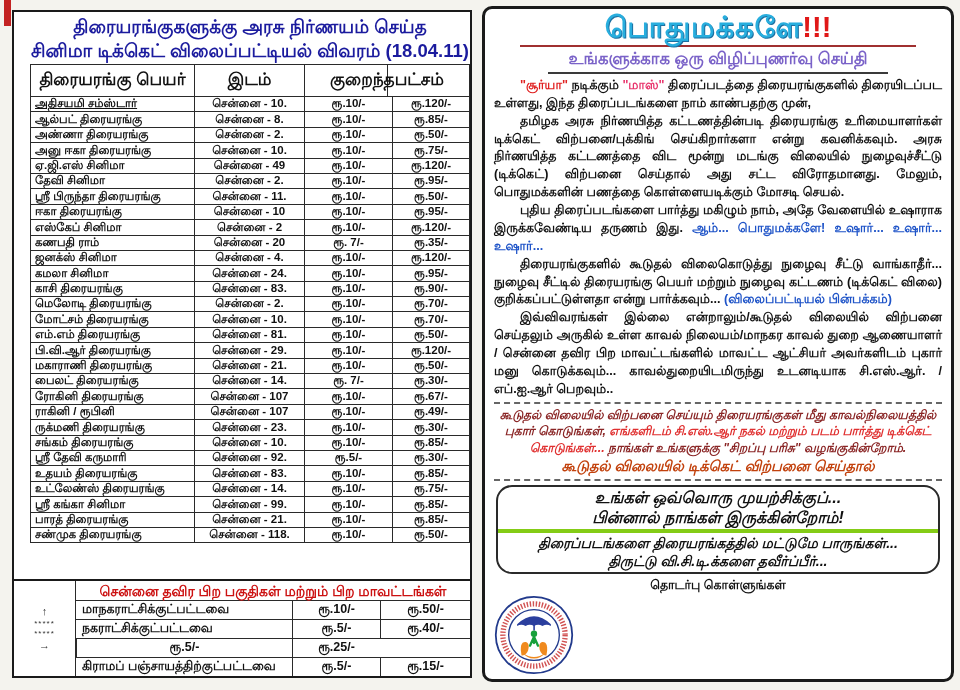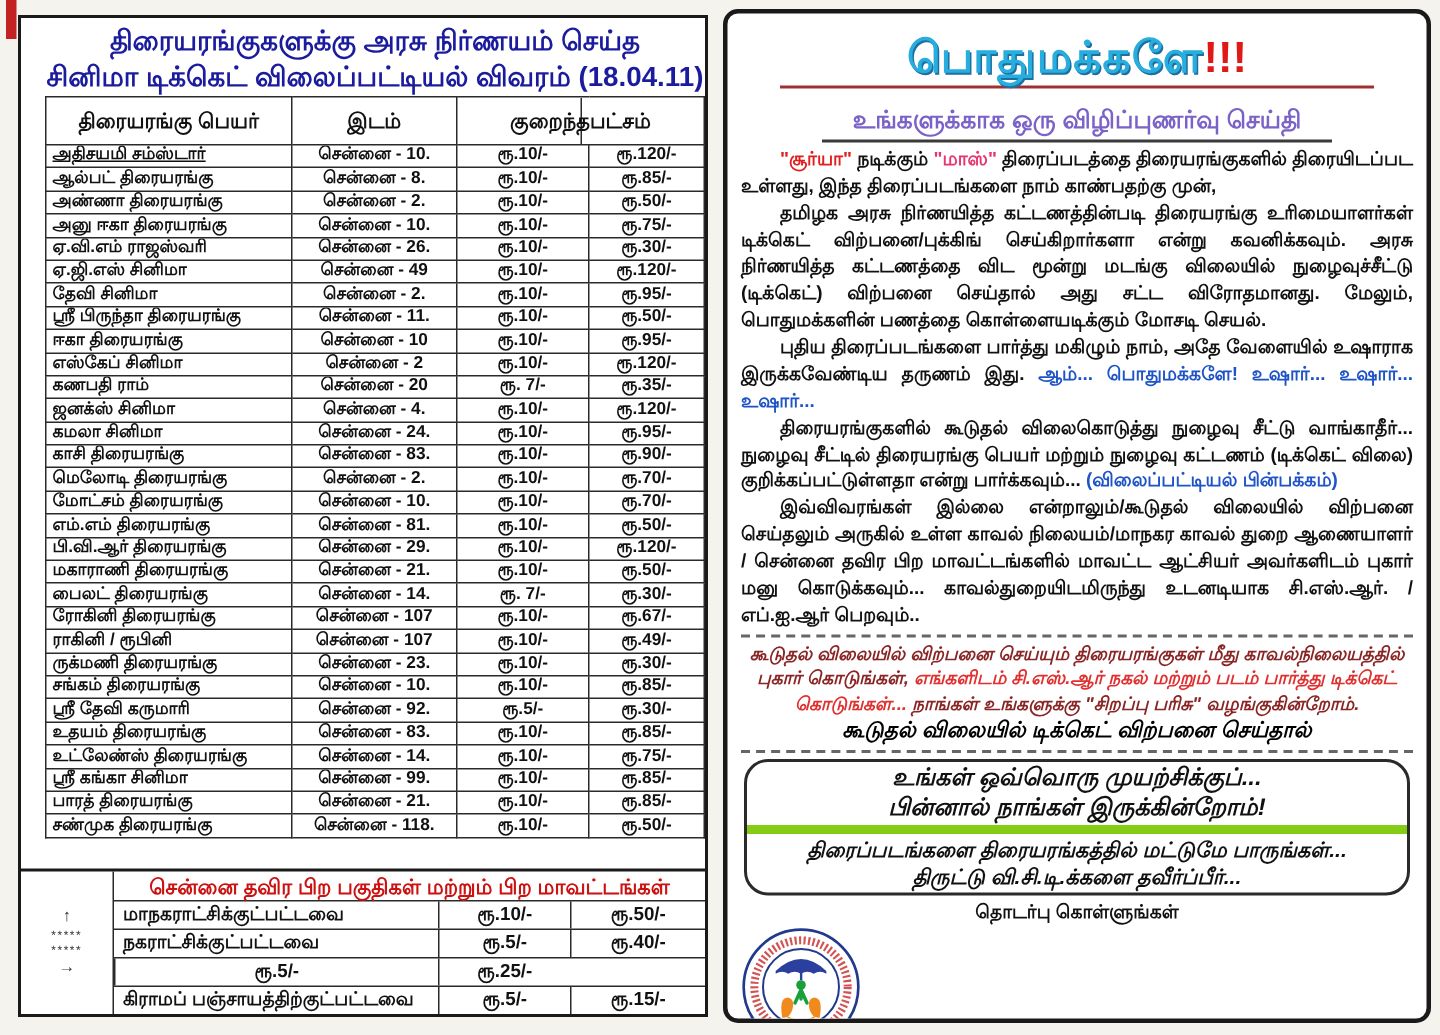--- a/index.html
+++ b/index.html
@@ -19,21 +19,21 @@
   }
   .lp-title{
     text-align:center;color:#1b1b9e;font-weight:bold;
     font-size:18.5px;line-height:1.3;padding-top:3px;height:52px;
   }
   .price-table{width:100%;border-collapse:collapse;table-layout:fixed;}
   .price-table th,.price-table td{
     border:1px solid #2a2a2a;padding:0 4px;line-height:1.18;
     font-weight:bold;overflow:hidden;white-space:nowrap;
   }
-  .price-table th{font-size:14px;height:32px;text-align:center;}
+  .price-table th{font-size:17px;height:32px;text-align:center;}
   .price-table td{font-size:11.5px;height:15.4px;}
   .price-table .c-loc,.price-table .c-min,.price-table .c-max{text-align:center;}
   .price-table tbody tr:first-child .c-name{text-decoration:underline;}
   .th-minmax{
     background-image:linear-gradient(#2a2a2a,#2a2a2a);
     background-size:1px 100%;background-position:center;background-repeat:no-repeat;
   }
   .lower{
     position:absolute;bottom:0;left:0;right:0;height:97px;
     border-top:2px solid #1a1a1a;display:flex;background:#fff;
@@ -62,46 +62,46 @@
   .dist-row .d-min,.dist-row .d-max{text-align:center;border-left:1px solid #2a2a2a;height:100%;display:flex;align-items:center;justify-content:center;}
 
   
   .right-panel{
     position:absolute;left:482px;top:6px;width:472px;height:676px;
     background:#fff;border:3px solid #1a1a1a;border-radius:10px;
     padding:3px 9px;overflow:hidden;
   }
   .rp-title{
     text-align:center;font-weight:bold;font-size:29px;line-height:1.1;
-    border-bottom:2px solid #a03030;margin:12px 26px;padding-bottom:1px;
+    border-bottom:2px solid #a03030;margin:0 26px;padding-bottom:1px;
   }
   .rp-title .t-main{color:#28aede;text-shadow:1px 1px 0 #1d6fa0;letter-spacing:1px;}
   .rp-title .t-ex{color:#e01818;}
   .rp-subtitle{
     text-align:center;color:#7a62c8;font-weight:bold;font-size:16.5px;
     border-bottom:2px solid #3a3a3a;margin:2px 54px 3px;padding-bottom:2px;white-space:nowrap;
   }
   .rp-body{font-size:12.6px;font-weight:bold;line-height:1.42;text-align:justify;}
   .rp-body p{margin:0;text-indent:26px;}
   .seg-red{color:#e02020;}
   .seg-pink{color:#e8356d;}
   .seg-blue{color:#1f54c8;}
   .dashed{border-top:2px dashed #666;margin:3px 0;}
   .rp-notice{
     font-style:italic;font-weight:bold;font-size:12.3px;line-height:1.35;
     text-align:center;color:#8a2525;margin:1px 0;
   }
   .rp-notice .seg-red{color:#e03030;}
   .rp-warning{
-    color:#000000;font-weight:bold;font-style:italic;font-size:14.5px;
+    color:#c2410c;font-weight:bold;font-style:italic;font-size:14.5px;
     text-align:center;line-height:1.3;margin:1px 12px;
   }
   .pledge-box{border:2px solid #2a2a2a;border-radius:16px;margin:4px 2px;overflow:hidden;}
   .pledge-top{
-    border-bottom:6px solid #84cc16;padding:1px 2px;text-align:center;
+    border-bottom:4px solid #84cc16;padding:1px 2px;text-align:center;
     font-weight:bold;font-style:italic;font-size:16px;line-height:1.25;
   }
   .pledge-bottom{
     padding:1px 2px;text-align:center;font-style:italic;font-weight:bold;
     font-size:14px;line-height:1.3;
   }
   .contact-heading{text-align:center;font-weight:bold;font-size:12.5px;margin-top:1px;}
   .org-row{display:flex;align-items:flex-start;gap:5px;margin-top:1px;flex-direction:column;}
   .org-logo{flex-shrink:0;}
   .org-text{flex:1;min-width:0;}
@@ -156,26 +156,20 @@
         <td class="c-name" data-name="theatre-name">அண்ணா திரையரங்கு</td>
         <td class="c-loc" data-name="theatre-location">சென்னை - 2.</td>
         <td class="c-min" data-name="theatre-min-price">ரூ.10/-</td>
         <td class="c-max" data-name="theatre-max-price">ரூ.50/-</td>
       </tr>
         <tr data-name="table-row">
         <td class="c-name" data-name="theatre-name">அனு ஈகா திரையரங்கு</td>
         <td class="c-loc" data-name="theatre-location">சென்னை - 10.</td>
         <td class="c-min" data-name="theatre-min-price">ரூ.10/-</td>
         <td class="c-max" data-name="theatre-max-price">ரூ.75/-</td>
-      </tr>
-        <tr data-name="table-row">
-        <td class="c-name" data-name="theatre-name">ஏ.வி.எம் ராஜஸ்வரி</td>
-        <td class="c-loc" data-name="theatre-location">சென்னை - 26.</td>
-        <td class="c-min" data-name="theatre-min-price">ரூ.10/-</td>
-        <td class="c-max" data-name="theatre-max-price">ரூ.30/-</td>
       </tr>
         <tr data-name="table-row">
         <td class="c-name" data-name="theatre-name">ஏ.ஜி.எஸ் சினிமா</td>
         <td class="c-loc" data-name="theatre-location">சென்னை - 49</td>
         <td class="c-min" data-name="theatre-min-price">ரூ.10/-</td>
         <td class="c-max" data-name="theatre-max-price">ரூ.120/-</td>
       </tr>
         <tr data-name="table-row">
         <td class="c-name" data-name="theatre-name">தேவி சினிமா</td>
         <td class="c-loc" data-name="theatre-location">சென்னை - 2.</td>

